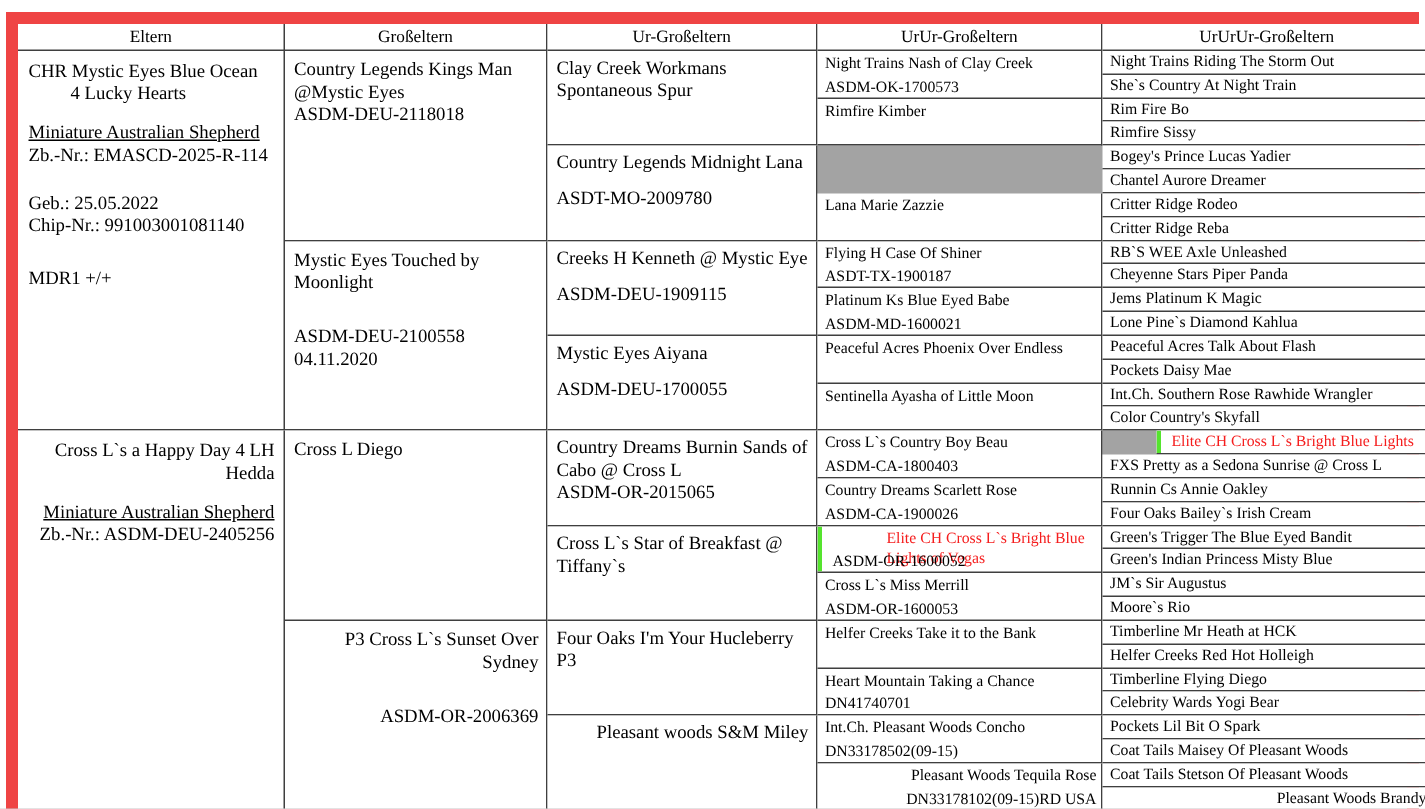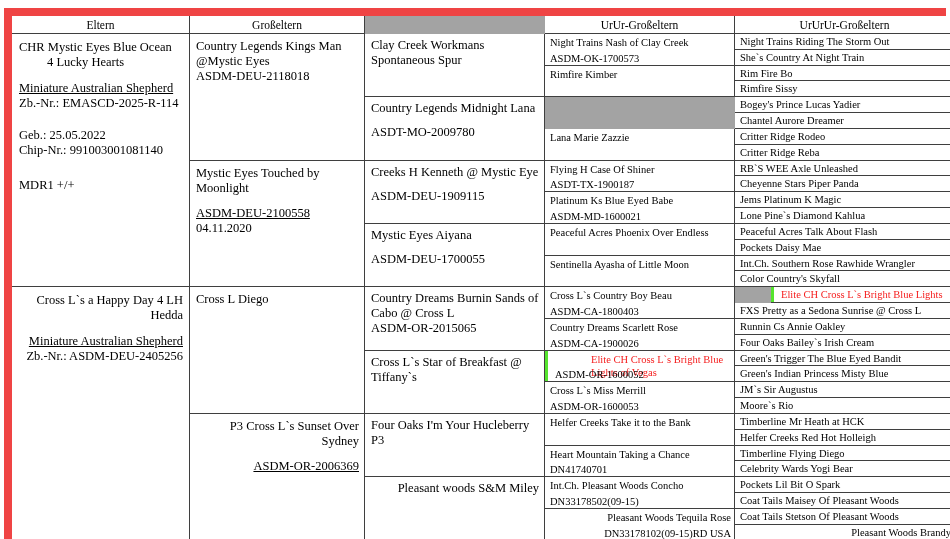--- a/index.html
+++ b/index.html
@@ -29,21 +29,21 @@
   .lastrow { border-bottom: none; text-align: right; }
   .h { font-size: 11.5px; text-align: center; line-height: 16px; padding-top: 1px; }
   
   .p { font-size: 12.5px; line-height: 15px; padding: 6px 6px 0 7px; }
   .p .indent { padding-left: 28px; }
   .gap1 { margin-top: 11px; text-decoration: underline; }
   .gap2 { margin-top: 17px; }
   .gap3 { margin-top: 20px; }
   
   .g1 { font-size: 12.5px; line-height: 15px; padding: 5px 5px 0 6px; }
-  .g1 .gap { margin-top: 10px; text-decoration: underline; }
+  .g1 .gap { margin-top: 21px; }
   
   .g2 { font-size: 12.5px; line-height: 15px; padding: 4px 5px 0 6px; }
   .g2 .gap { margin-top: 9px; }
   
   .g3 { font-size: 10.5px; }
   .g3 .nm { line-height: 13px; padding: 2px 3px 0 5px; height: 15.8px; }
   .g3 .rg { line-height: 13px; padding: 2px 3px 0 5px; }
   
   .g4 { font-size: 10.5px; line-height: 12px; padding: 2px 3px 0 5px; }
   
@@ -56,20 +56,21 @@
   .hl .nm, .hl .rg { padding-left: 10px; }
 </style>
 </head>
 <body>
 
 <div class="page">
 <div class="grid">
 
   <div class="cell h" style="grid-row:1;grid-column:1">Eltern</div>
   <div class="cell h" style="grid-row:1;grid-column:2">Großeltern</div>
+  <div class="cell h" style="grid-row:1;grid-column:3">Ur-Großeltern</div>
   <div class="cell h" style="grid-row:1;grid-column:4">UrUr-Großeltern</div>
   <div class="cell h lastcol" style="grid-row:1;grid-column:5">UrUrUr-Großeltern</div>
 
   <div class="cell p" style="grid-row:2/span 16;grid-column:1">
     <div>CHR Mystic Eyes Blue Ocean</div>
     <div class="indent">4 Lucky Hearts</div>
     <div class="gap1">Miniature Australian Shepherd</div>
     <div>Zb.-Nr.: EMASCD-2025-R-114</div>
     <div class="gap2">Geb.: 25.05.2022</div>
     <div>Chip-Nr.: 991003001081140</div>

